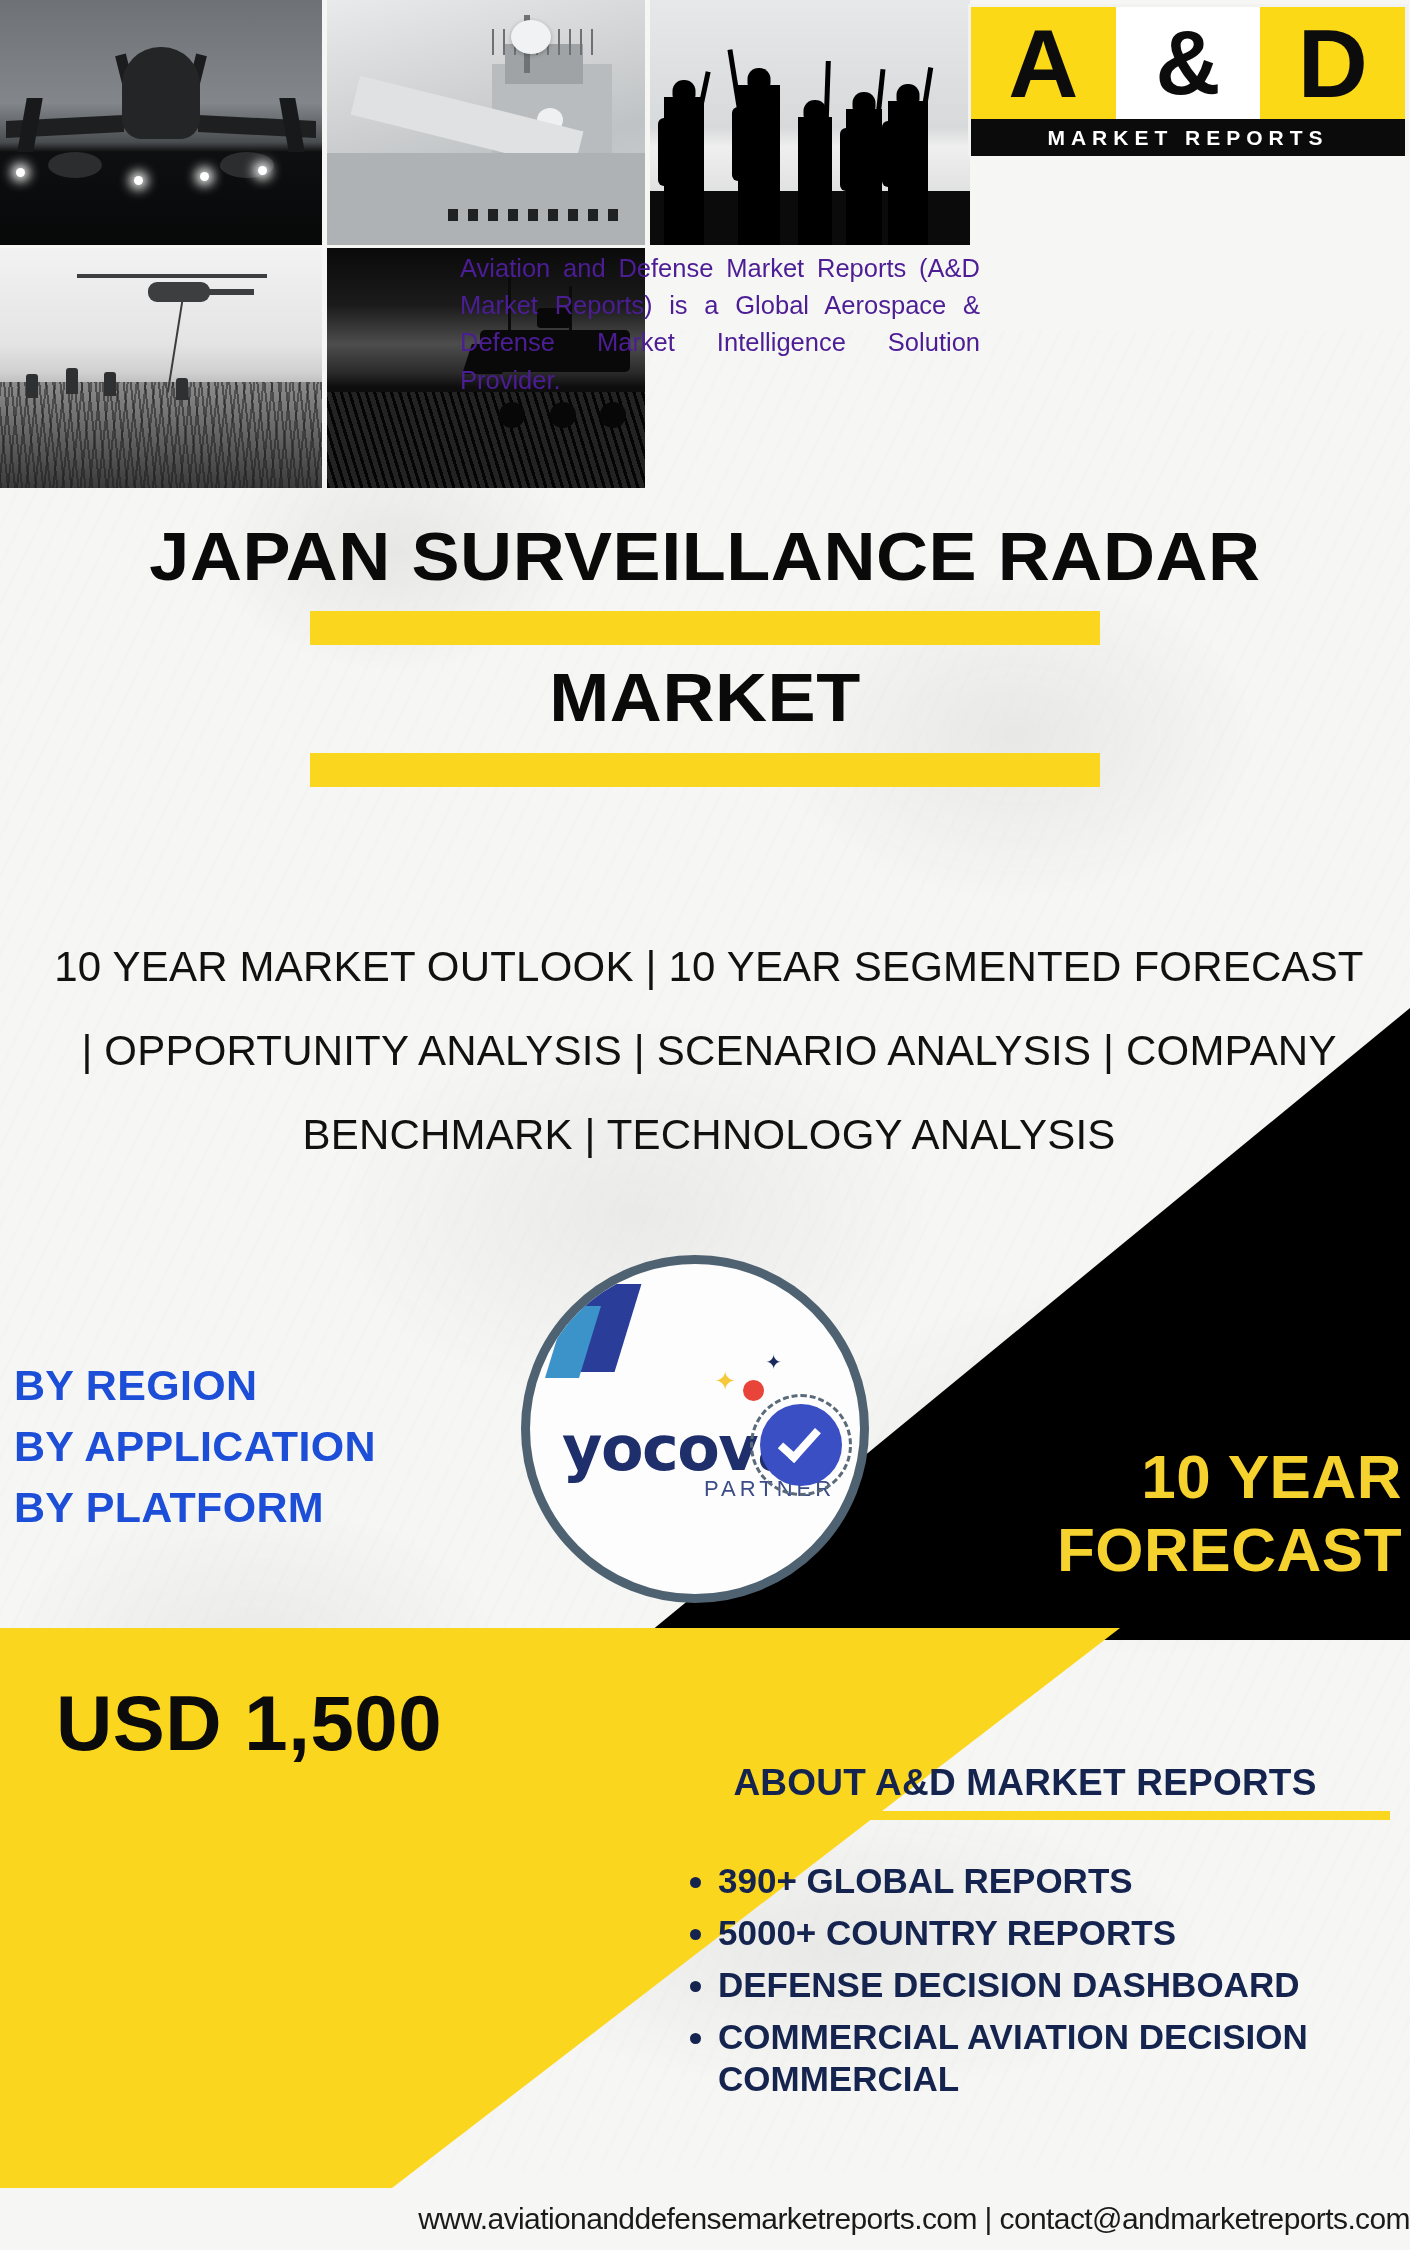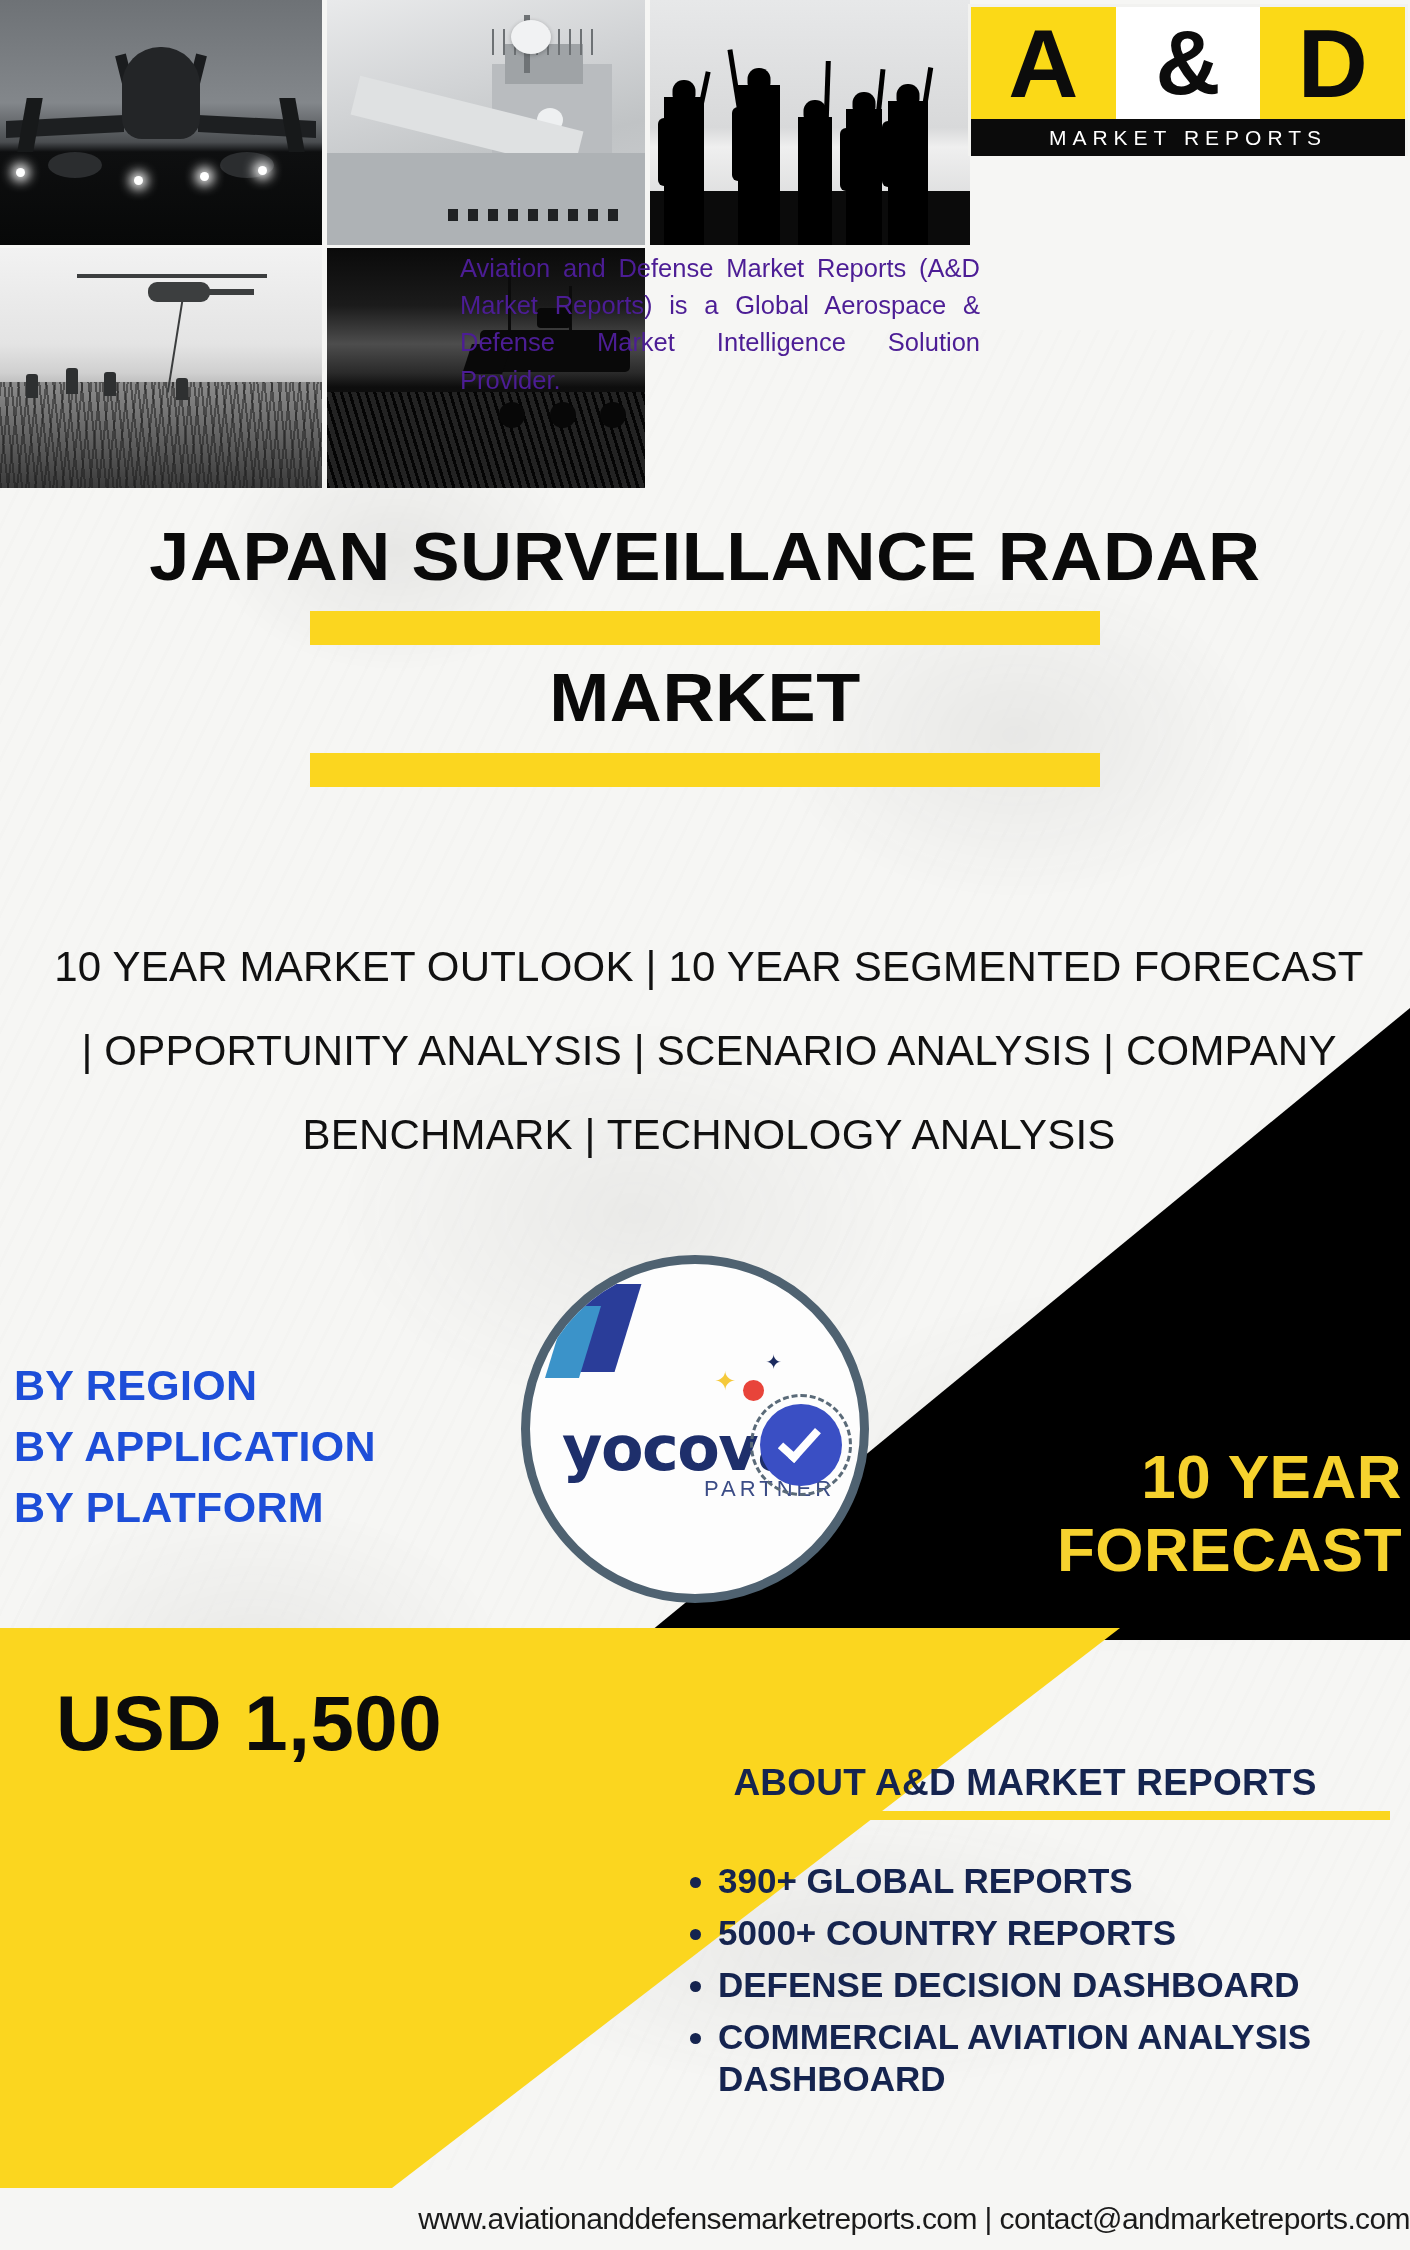--- a/index.html
+++ b/index.html
@@ -117,21 +117,21 @@
 
   
   .logo-wrap{ position:absolute; left:968px; top:4px; width:440px; height:152px;
     background:#f2f2f0; padding:3px; }
   .logo-top{ display:flex; height:112px; }
   .logo-cell{ flex:1; display:flex; align-items:center; justify-content:center;
     font-weight:700; color:#0c0c0c; line-height:1; }
   .logo-y{ background:#fbd917; font-size:97px; }
   .logo-w{ background:#ffffff; font-size:90px; }
   .logo-bar{ height:37px; background:#0b0b0b; display:flex; align-items:center; justify-content:center; }
-  .logo-bar span{ color:#fff; font-size:21px; letter-spacing:6px; font-weight:400; }
+  .logo-bar span{ color:#fff; font-size:21px; letter-spacing:6px; font-weight:700; }
 
   
   .intro{
     position:absolute; left:460px; top:250px; width:520px;
     font-size:25.5px; line-height:1.46; color:#4c1d95;
     text-align:justify; font-weight:400;
   }
 
   
   .title-block{ position:absolute; left:0; top:520px; width:1410px; text-align:center; }
@@ -363,21 +363,21 @@
   <div class="wedge-yellow"></div>
   <div class="price">USD 1,500</div>
 
   <div class="about">
     <div class="about-h">ABOUT A&amp;D MARKET REPORTS</div>
     <div class="about-rule"></div>
     <ul>
       <li>390+ GLOBAL REPORTS</li>
       <li>5000+ COUNTRY REPORTS</li>
       <li>DEFENSE DECISION DASHBOARD</li>
-      <li>COMMERCIAL AVIATION ANALYSIS DASHBOARD</li>
+      <li>COMMERCIAL AVIATION DECISION COMMERCIAL</li>
     </ul>
   </div>
 
   <div class="footer-strip"></div>
   <div class="footer">
     <span>www.aviationanddefensemarketreports.com | contact@andmarketreports.com</span>
   </div>
 
 </div>
 

